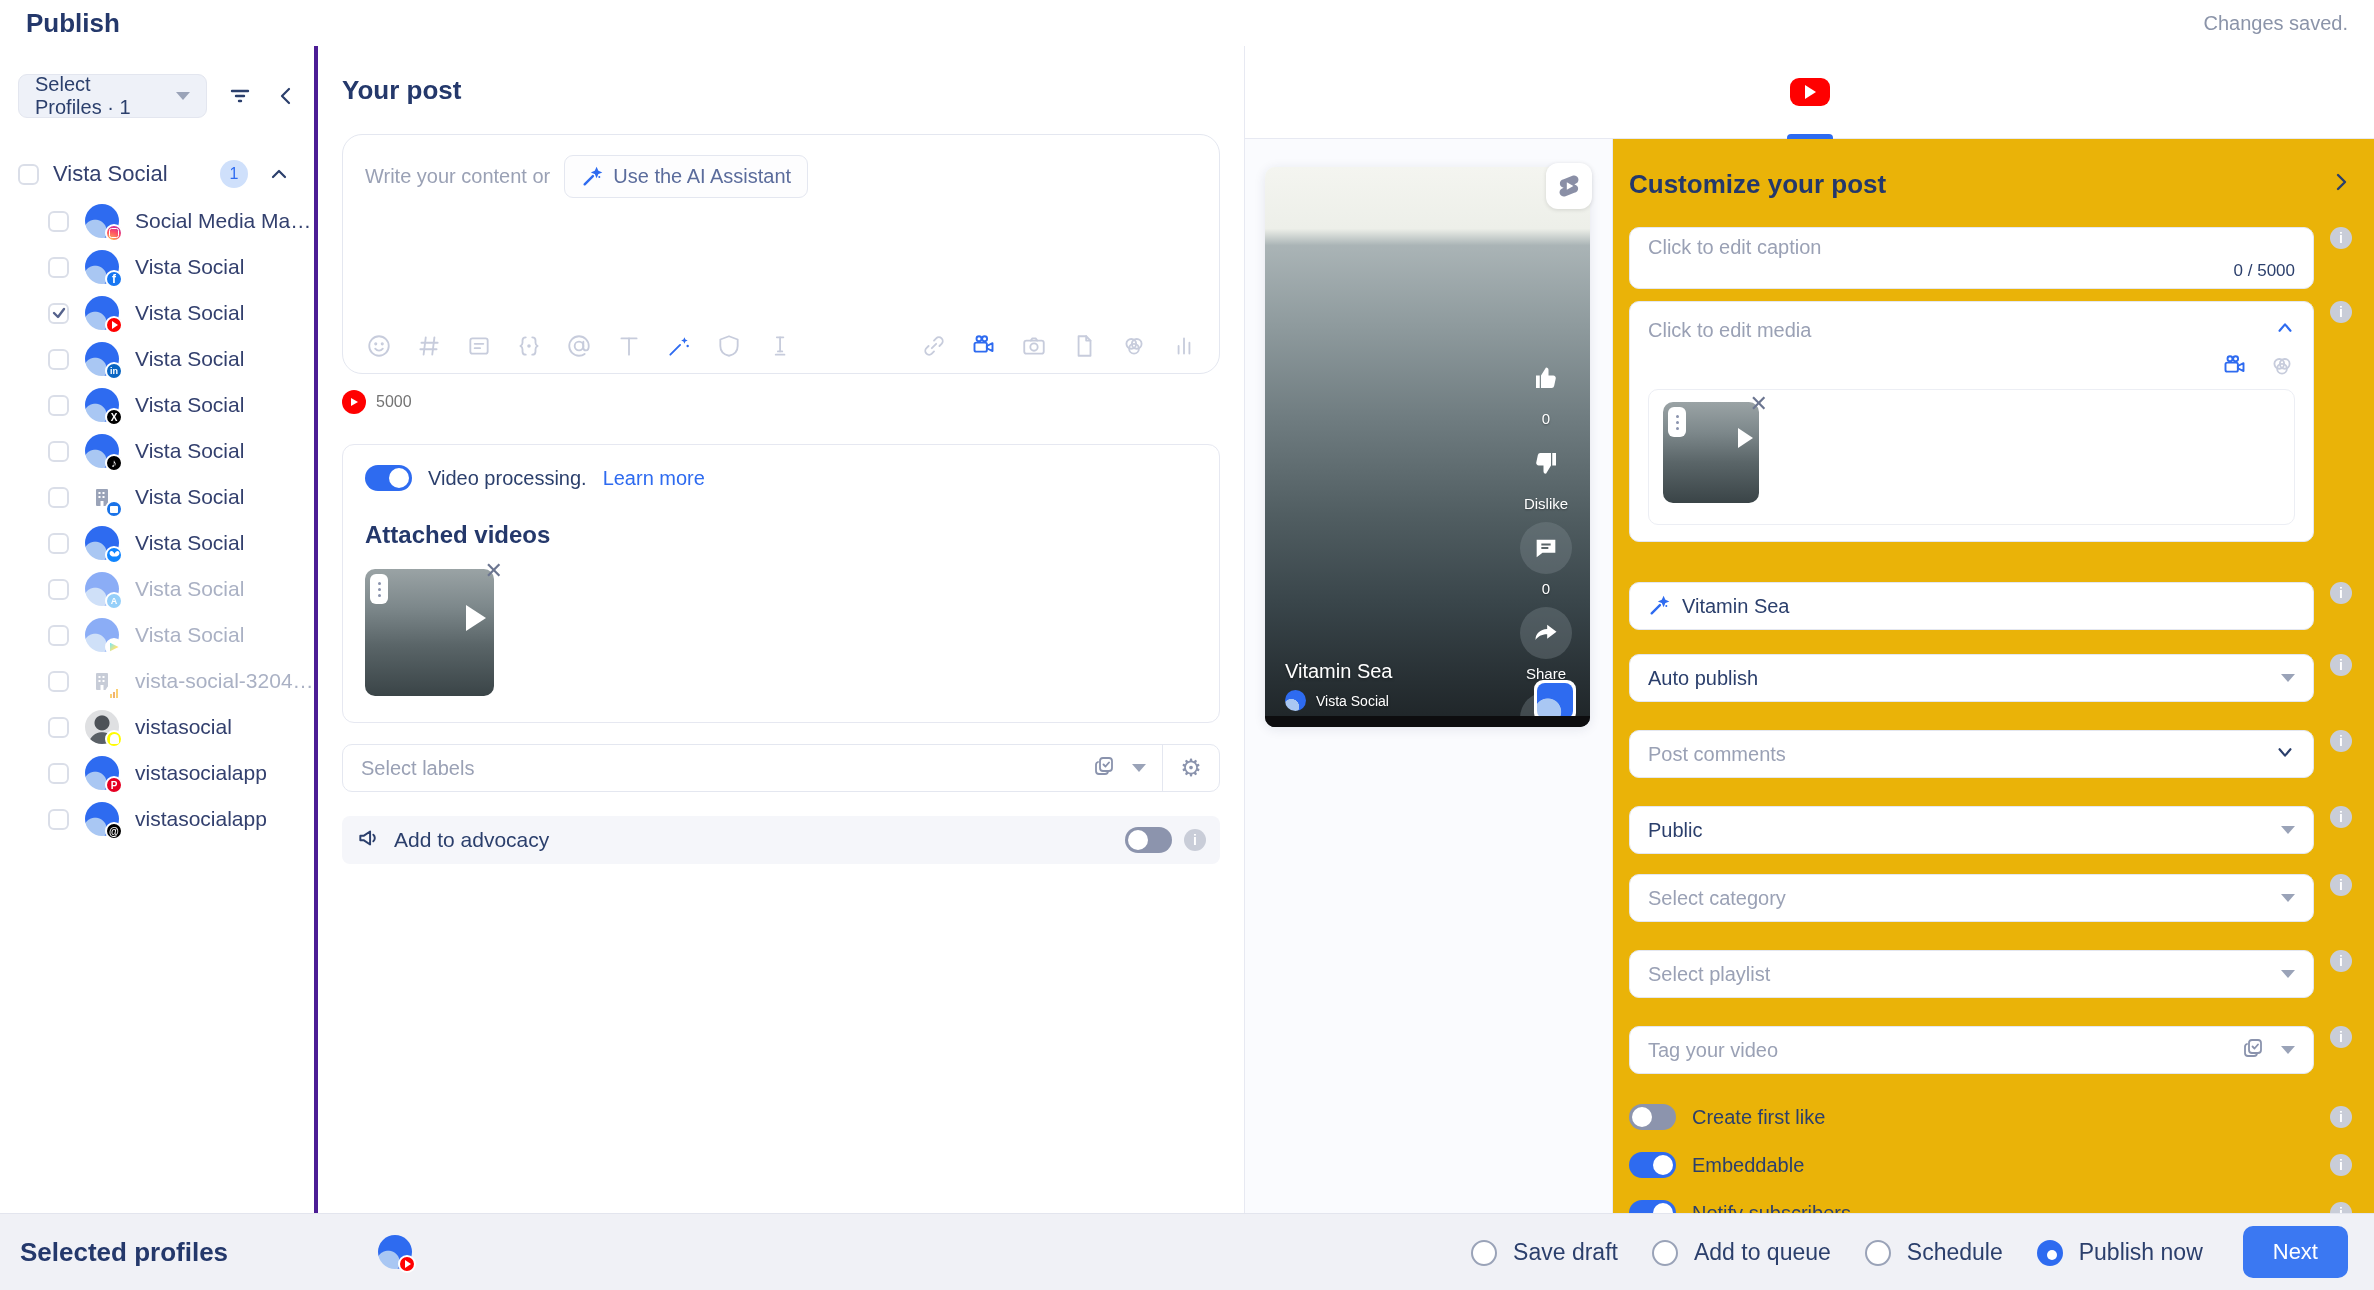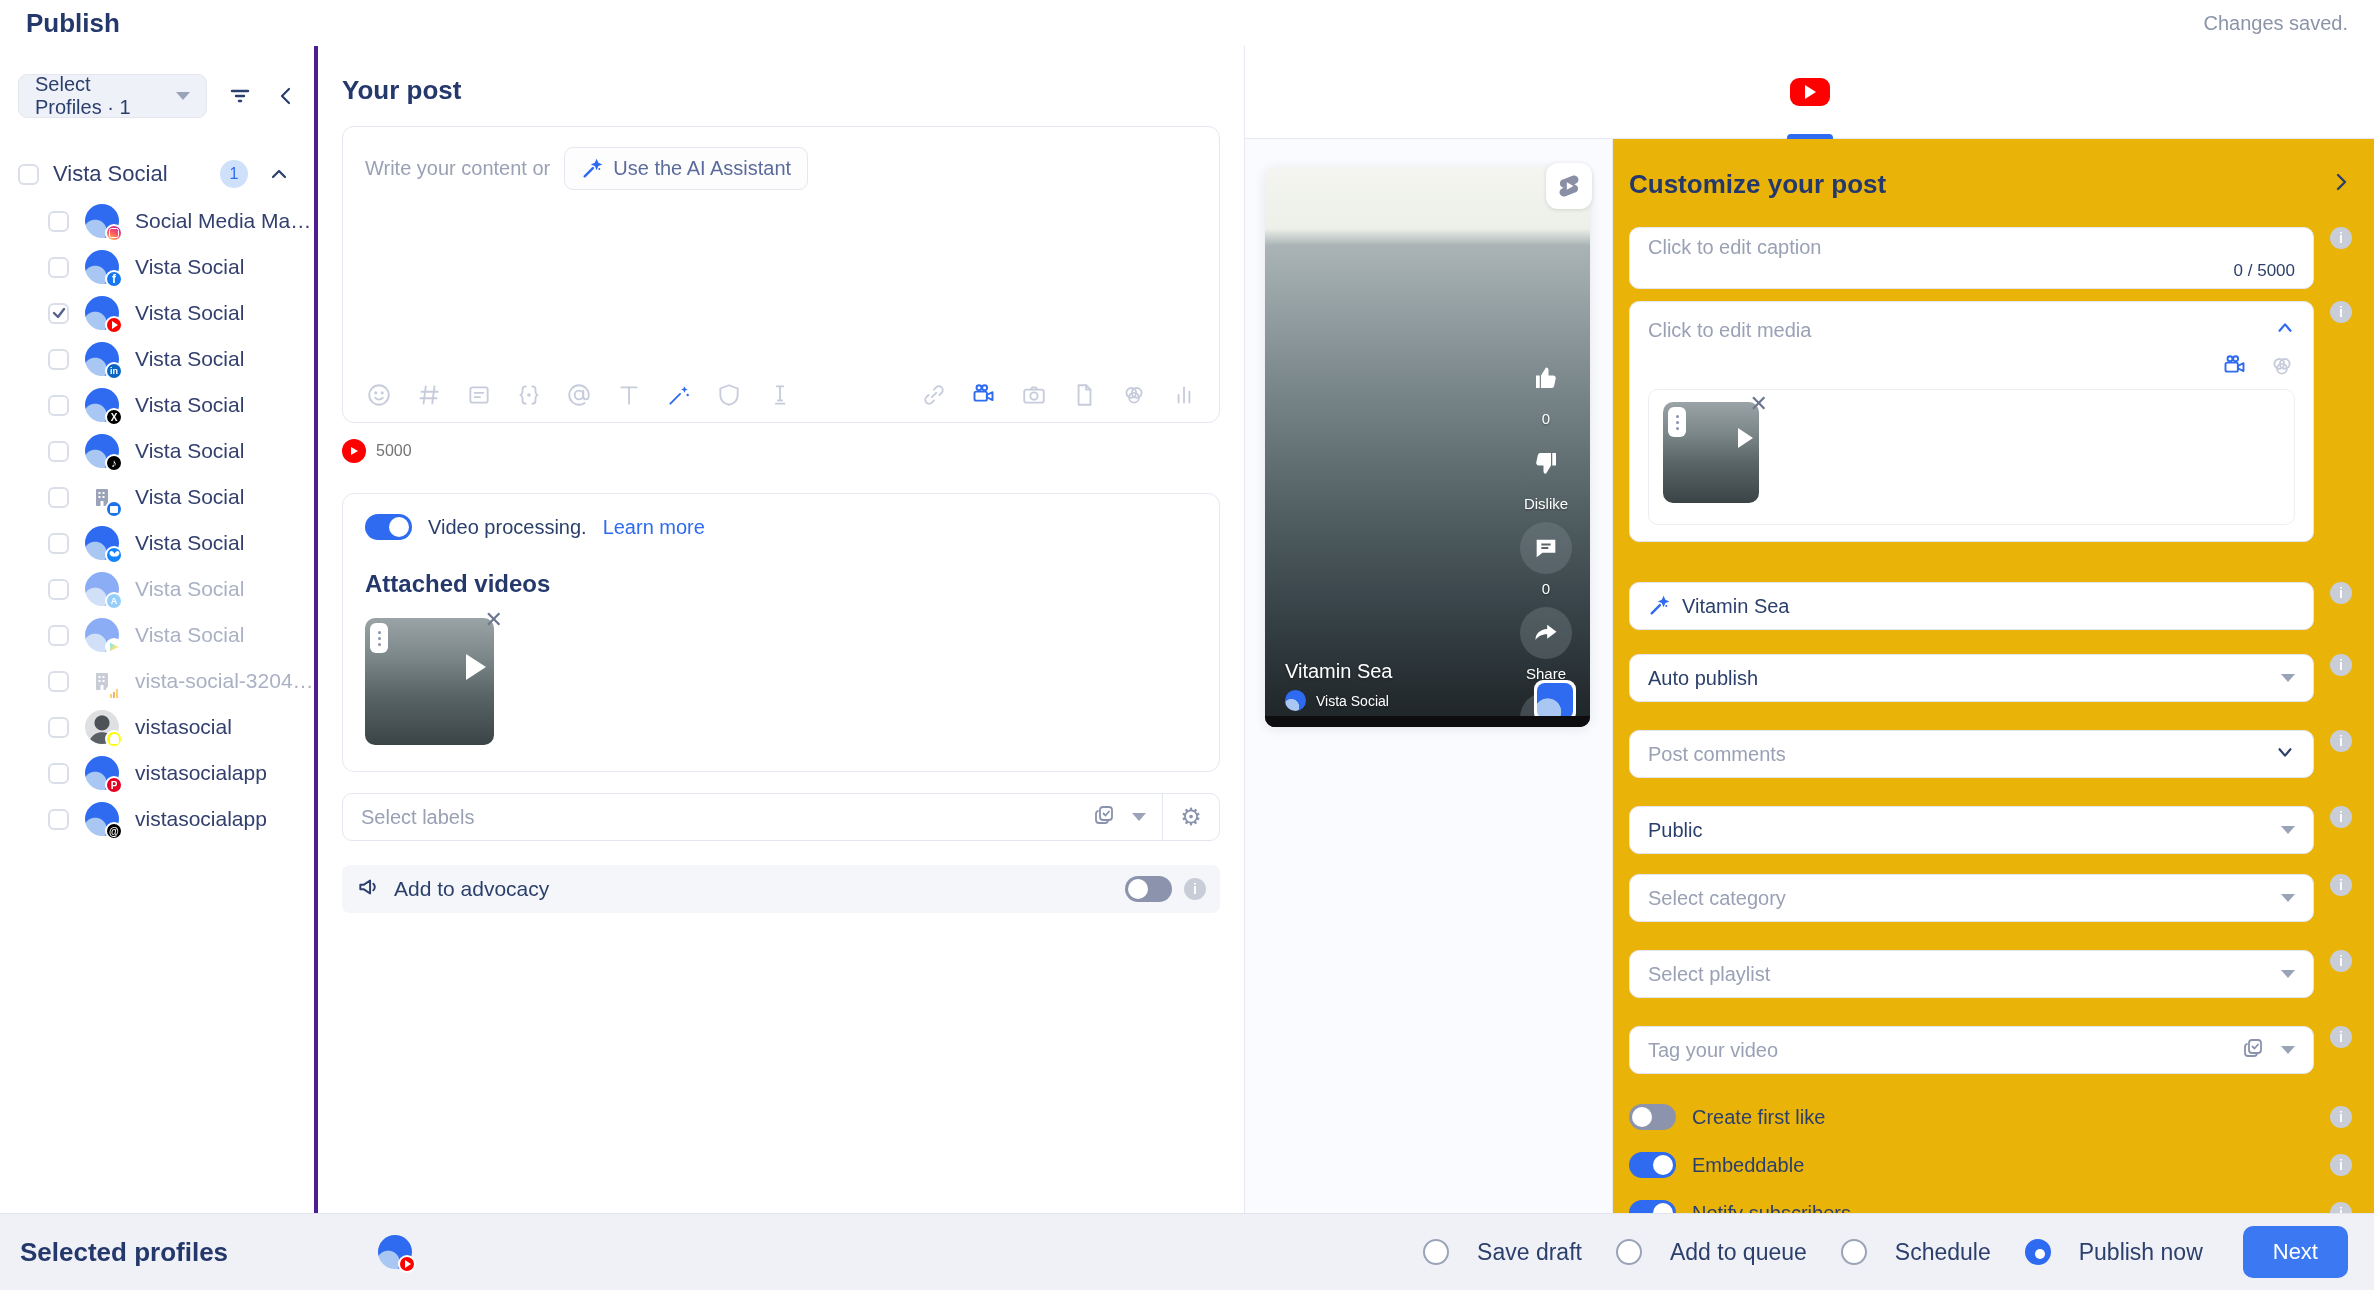--- a/index.html
+++ b/index.html
@@ -43,21 +43,21 @@
   .bg-bluesky{background:#1185fe}
   .bg-appstore{background:#3fa9f5}.bg-appstore::after{content:"A";font-size:9px}
   .bg-gplay{background:#fff}.bg-gplay::after{content:"";width:9px;height:9px;clip-path:polygon(0 0,100% 50%,0 100%);background:linear-gradient(135deg,#00d4ff,#ffce00 60%,#ff3a44)}
   .bg-analytics{background:#fff}.bg-analytics::after{content:"";width:9px;height:9px;background-image:linear-gradient(#f9ab00,#f9ab00),linear-gradient(#e37400,#e37400),linear-gradient(#f9ab00,#f9ab00);background-size:2px 4px,2px 6px,2px 9px;background-position:0 100%,3px 100%,6px 100%;background-repeat:no-repeat}
   .bg-snapchat{background:#fffc00}.bg-snapchat::after{content:"";width:9px;height:10px;background:#fff;border-radius:5px 5px 2px 2px}
   .bg-pinterest{background:#e60023}.bg-pinterest::after{content:"P";font-size:10px}
   .bg-threads{background:#000}.bg-threads::after{content:"@";font-size:10px}
   
   .composer{width:927px;background:#fff;border-right:1px solid #e7e9f2;padding:29px 24px 8px 24px;flex:0 0 auto}
   .c-heading{font-size:26px;font-weight:700;color:#24386b}
-  .editor{margin-top:20px;border:1.5px solid #e4e7f0;border-radius:12px;height:297px;position:relative;padding:20px 22px}
+  .editor{margin-top:28px;border:1.5px solid #e4e7f0;border-radius:20px;height:240px;position:relative;padding:20px 22px}
   .ed-row{display:flex;align-items:center;gap:14px}
   .ed-ph{font-size:20px;color:#9aa1b5}
   .ai-btn{display:flex;align-items:center;gap:10px;border:1.5px solid #e4e7f0;border-radius:9px;padding:9px 16px;background:#fdfdfe;cursor:pointer}
   .ai-btn span{font-size:20px;color:#5b6c9c}
   .toolbar{position:absolute;left:0;right:0;bottom:0;display:flex;align-items:center;padding:14px 22px}
   .t-left{display:flex;align-items:center;gap:23px;flex:1}
   .t-right{display:flex;align-items:center;gap:23px}
   .tico{width:27px;height:27px;display:flex;align-items:center;justify-content:center;cursor:pointer}
   .tico svg{stroke:#c7ccdc;fill:none;stroke-width:1.7;stroke-linecap:round;stroke-linejoin:round}
   .tico.blue svg{stroke:#2e6bf0}
@@ -133,21 +133,21 @@
   .chev-sm svg{stroke:#2b3f6c;fill:none;stroke-width:2.4;stroke-linecap:round;stroke-linejoin:round}
   .chev-blue svg{stroke:#2e6bf0}
   .trow{display:flex;align-items:center;height:34px;gap:16px}
   .trow .tlabel{font-size:20px;color:#2b3f6c;flex:1}
   .gap26{margin-top:26px}.gap28{margin-top:12px}.gap40{margin-top:40px}.gap24{margin-top:24px}.gap22{margin-top:28px}.gap20{margin-top:20px}.gap14{margin-top:14px}
   
   footer{height:77px;background:#f0f1f6;border-top:1px solid #e3e5ee;display:flex;align-items:center;padding:0 26px 0 20px;flex:0 0 auto}
   .f-label{font-size:26px;font-weight:700;color:#24386b}
   .f-av{margin-left:150px;position:relative;width:34px;height:34px;border-radius:50%}
   .f-right{flex:1;display:flex;align-items:center;justify-content:flex-end;gap:34px}
-  .radio-opt{display:flex;align-items:center;gap:28px;cursor:pointer}
+  .radio-opt{display:flex;align-items:flex-end;gap:16px;cursor:pointer}
   .rdot{width:26px;height:26px;border-radius:50%;border:2px solid #9aa3b8;background:#fff}
   .radio-opt.sel-on .rdot{background:#2e6bf0;border-color:#2e6bf0;position:relative}
   .radio-opt.sel-on .rdot::after{content:"";position:absolute;left:8px;top:8px;width:10px;height:10px;border-radius:50%;background:#fff}
   .r-label{font-size:23px;color:#2b3f6c}
   .next-btn{background:#3b78f2;color:#fff;font-size:22px;border:none;border-radius:10px;padding:13px 30px;cursor:pointer;margin-left:6px}
   .wand path,.wand line{stroke:#2e6bf0}
 </style>
 </head>
 <body>
 

